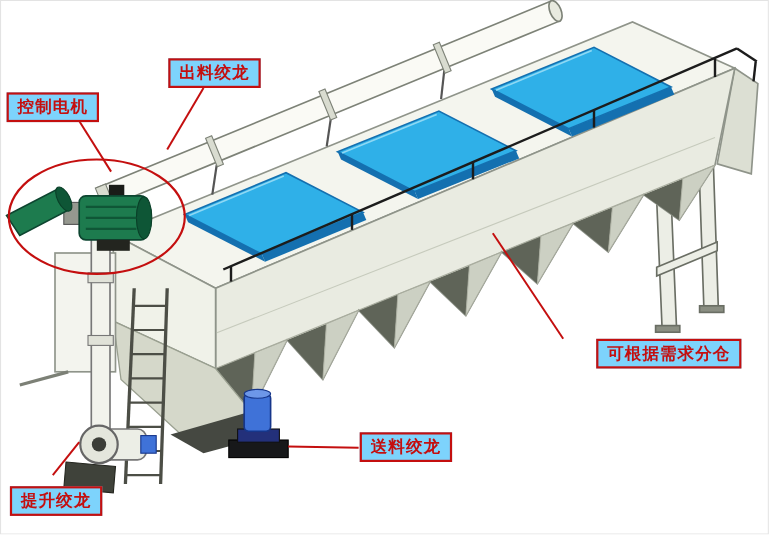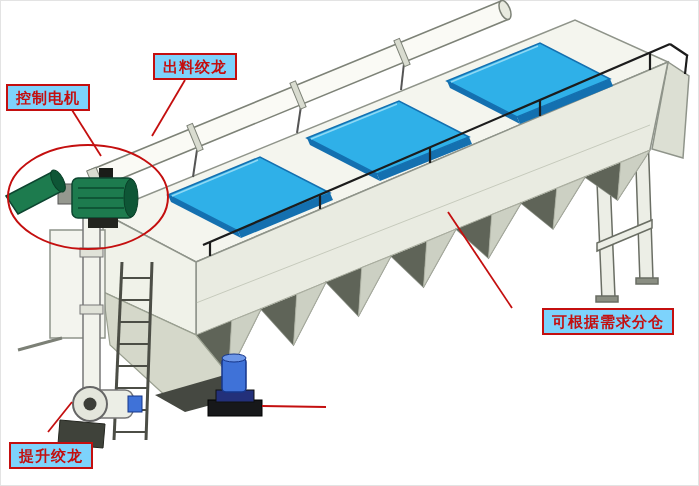--- a/index.html
+++ b/index.html
@@ -185,15 +185,16 @@
       <line x1="48" y1="432" x2="72" y2="402" stroke-width="1.8"></line>
     </g>
   </svg>
 
   <div class="anno-label" style="left:6px;top:84px;">控制电机</div>
 
   <div class="anno-label" style="left:153px;top:53px;">出料绞龙</div>
 
   <div class="anno-label" style="left:506px;top:308px;margin-left:36px;">可根据需求分仓</div>
 
+  <div class="anno-label" style="left:327px;top:393px;">送料绞龙</div>
 
   <div class="anno-label" style="left:9px;top:432px;margin-top:10px;">提升绞龙</div>
 </div>
 
 </body></html>

